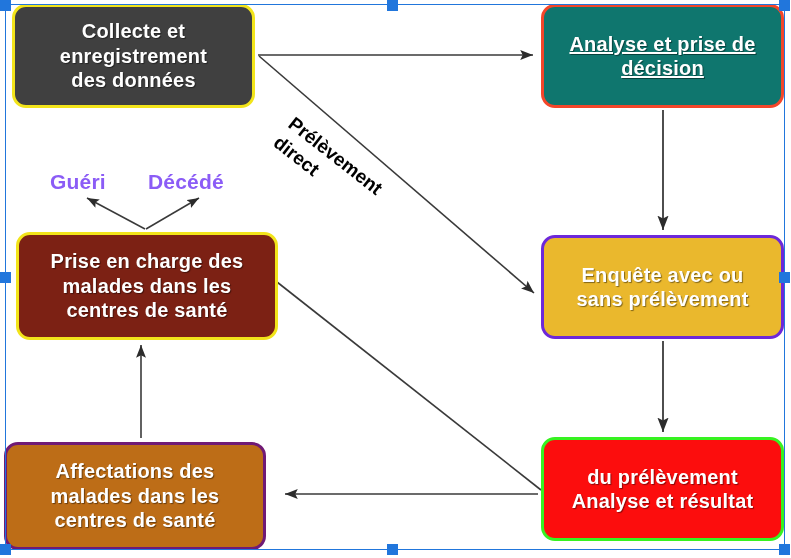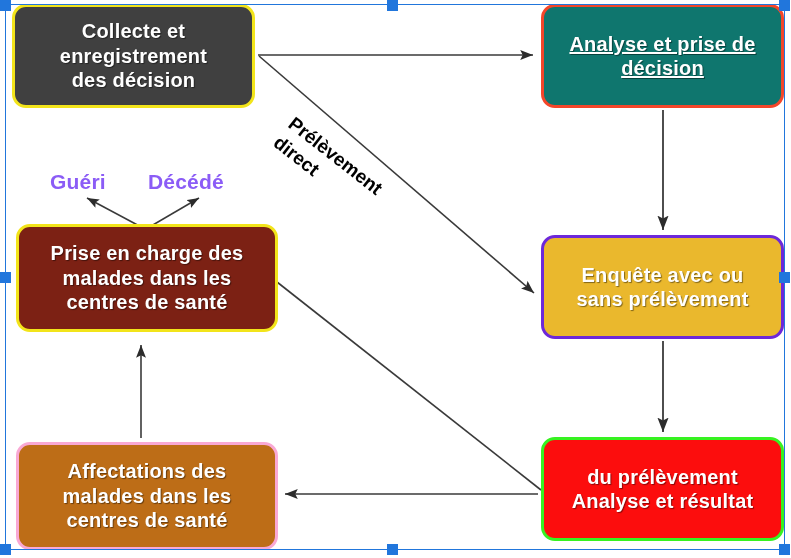--- a/index.html
+++ b/index.html
@@ -73,28 +73,28 @@
     left: 541px; top: 235px; width: 243px; height: 104px;
     background: #eab82d;
     border: 3px solid #6d28d9;
   }
   #node-analyse-resultat {
     left: 541px; top: 437px; width: 243px; height: 104px;
     background: #fc0d0d;
     border: 3px solid #37f221;
   }
   #node-prise-charge {
-    left: 16px; top: 224px; width: 262px; height: 108px;
+    left: 16px; top: 232px; width: 262px; height: 108px;
     background: #7c2114;
     border: 3px solid #f2e41a;
   }
   #node-affectations {
-    left: 16px; top: 442px; width: 262px; height: 108px;
+    left: 4px; top: 442px; width: 262px; height: 108px;
     background: #bd6d17;
-    border: 3px solid #f9a8d4;
+    border: 3px solid #701a75;
   }
 
   
   .outcome {
     position: absolute;
     font-weight: bold;
     font-size: 21px;
     letter-spacing: 0.2px;
     white-space: nowrap;
   }
@@ -170,21 +170,21 @@
 
     <g>
       <line x1="146" y1="229" x2="199" y2="198" stroke="#3a3a3a" stroke-width="1.5" marker-end="url(#ah)"></line>
     </g>
   </svg>
 
   <div class="node" id="node-collecte">
     <div>
       <span>Collecte et</span>
       <span>enregistrement</span>
-      <span>des décision</span>
+      <span>des données</span>
     </div>
   </div>
 
   <div class="node" id="node-analyse-decision">
     <div>
       <span>Analyse et prise de</span>
       <span>décision</span>
     </div>
   </div>
 

